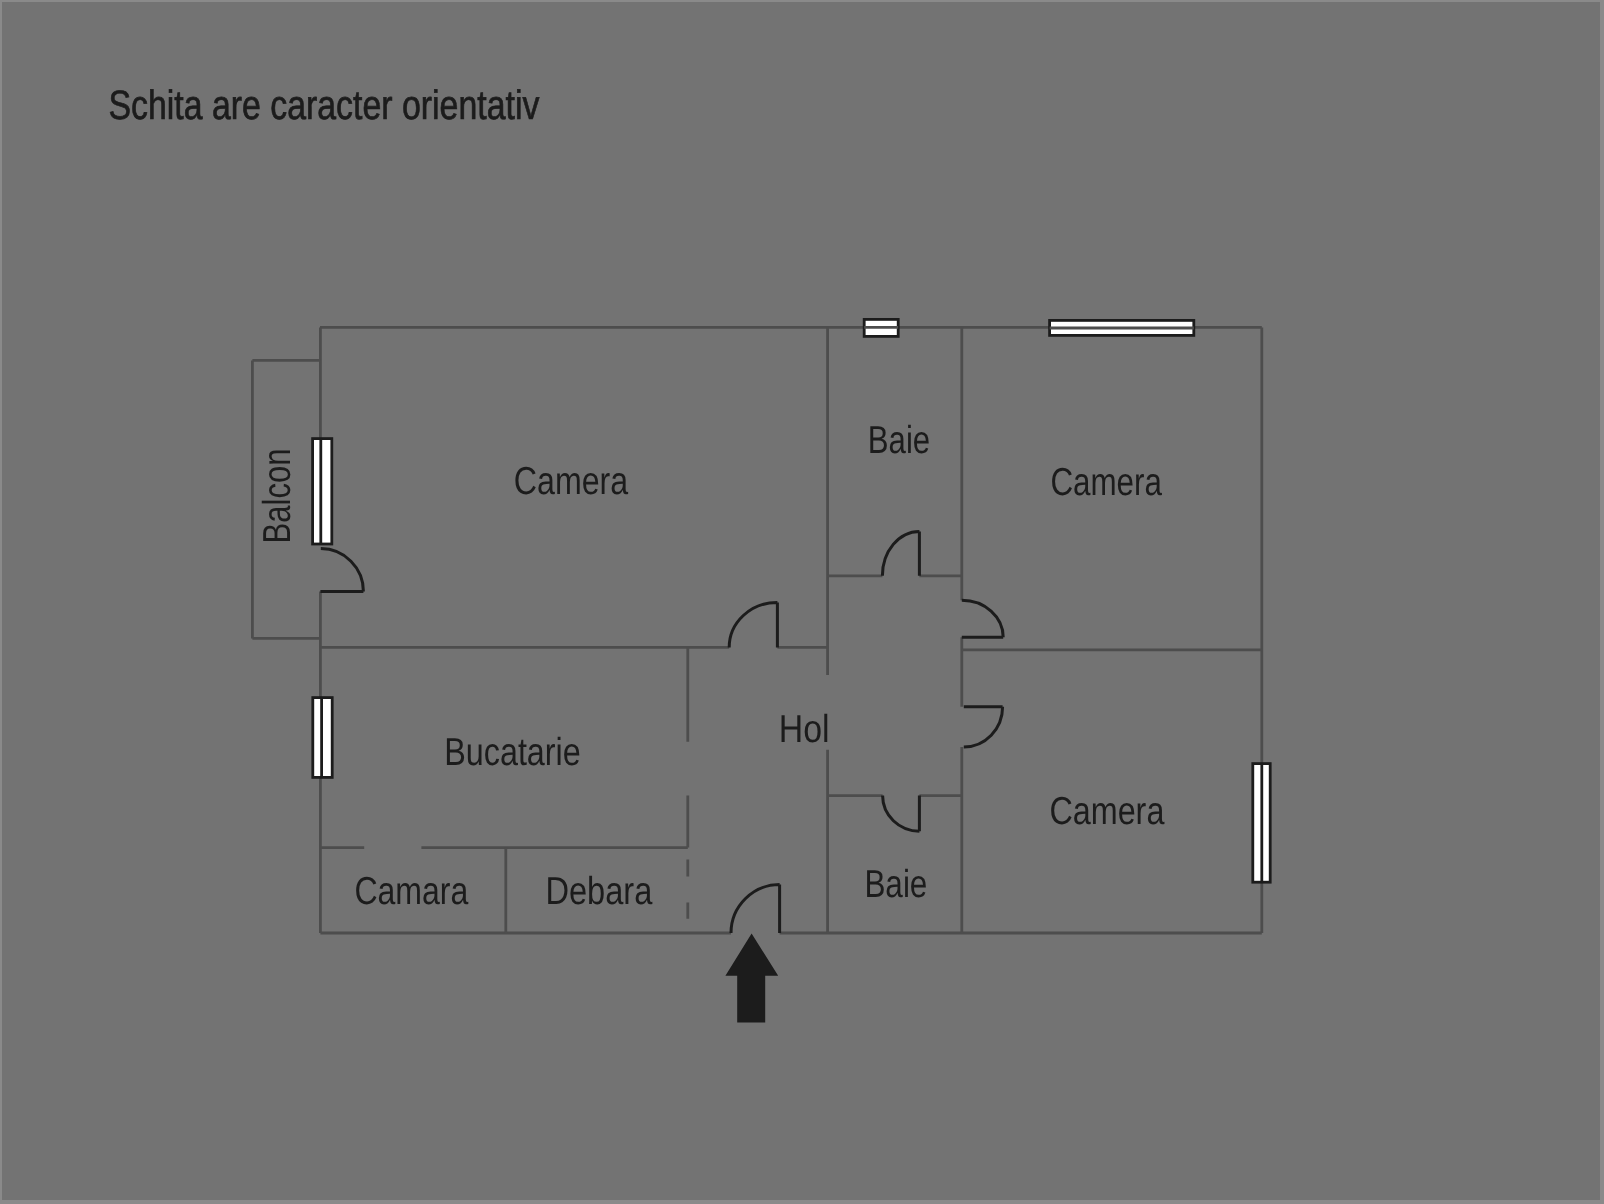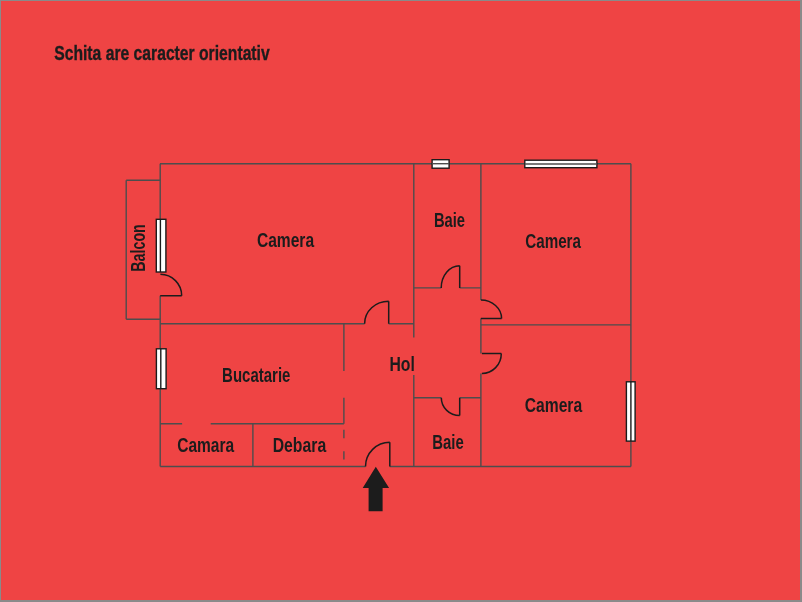--- a/index.html
+++ b/index.html
@@ -1,16 +1,16 @@
 <!DOCTYPE html>
 <html><head>
 <meta charset="utf-8">
 <style>
   html,body{margin:0;padding:0;background:#fff;}
-  #frame{width:799px;height:599px;border:solid #8a8a8a;border-width:1px 2px 2px 1px;position:relative;overflow:hidden;background:#ef4444;font-weight:bold;}
+  #frame{width:799px;height:599px;border:solid #8a8a8a;border-width:1px 2px 2px 1px;position:relative;overflow:hidden;background:#737373;}
   svg{position:absolute;left:0;top:0;}
   text{font-family:"Liberation Sans",sans-serif;fill:#1c1c1c;}
 </style>
 </head>
 <body>
 <div id="frame">
 <svg width="801" height="601" viewBox="0 0 801 601">
   <g fill="none" stroke="#4d4d4d" stroke-width="1.4">
 
     <g>

